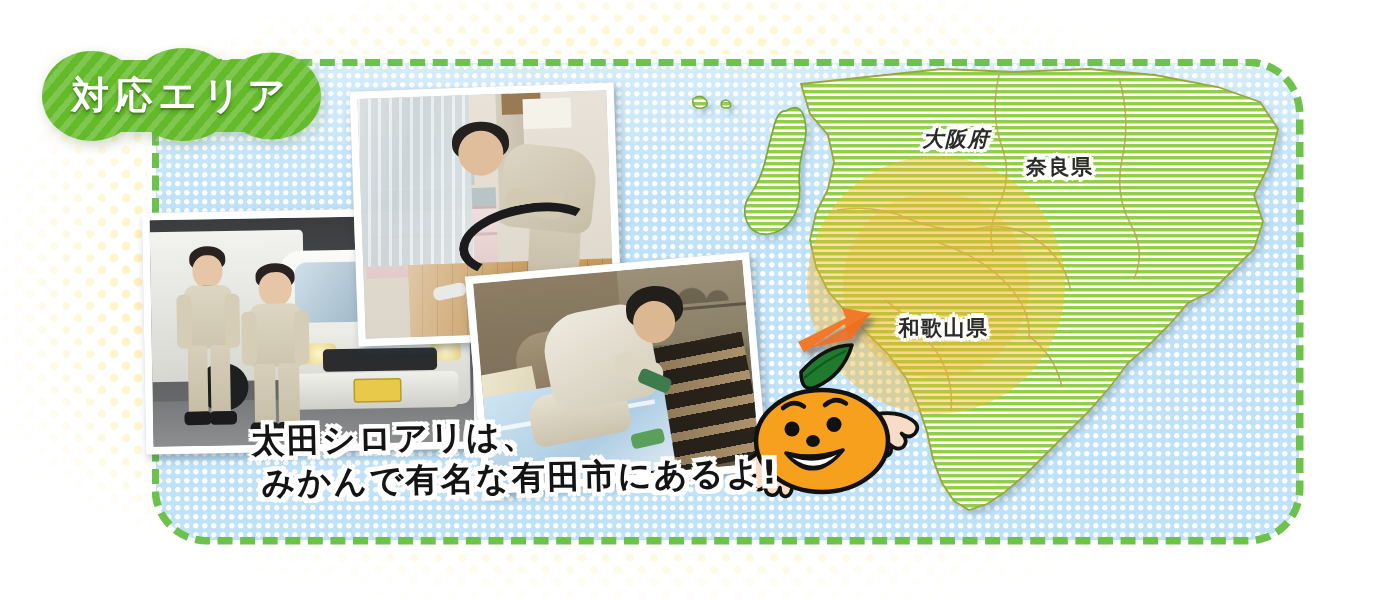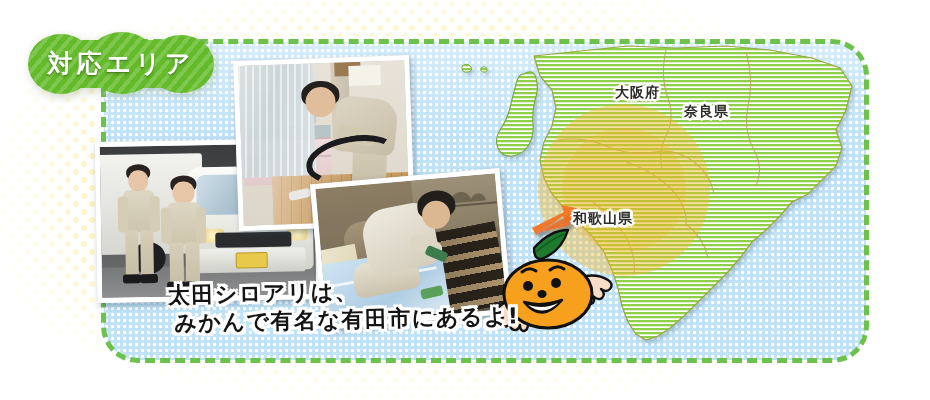--- a/index.html
+++ b/index.html
@@ -173,23 +173,23 @@
   
   .map{position:absolute;left:440px;top:44px;width:424px;height:312px;z-index:18;overflow:hidden;border-radius:0 30px 30px 0;}
   .map svg{position:absolute;left:0;top:0;}
   .map-label{
     position:absolute;color:#2b2b28;font-size:14px;font-weight:bold;letter-spacing:1px;
     text-shadow:-2px 0 #fff,2px 0 #fff,0 -2px #fff,0 2px #fff,
                 -2px -2px #fff,2px -2px #fff,-2px 2px #fff,2px 2px #fff,
                 -3px 0 #fff,3px 0 #fff,0 3px #fff,0 -3px #fff;
     z-index:6;white-space:nowrap;
   }
-  #label-osaka{left:175px;top:40px;}
+  #label-osaka{left:175px;top:40px;font-style:italic;}
   #label-nara{left:244px;top:59px;}
-  #label-wakayama{left:133px;top:166px;}
+  #label-wakayama{left:159px;top:166px;}
 
   
   .mascot{position:absolute;left:486px;top:228px;width:136px;height:118px;z-index:40;}
 
   
   .handwrite{
     position:absolute;left:168px;top:278px;z-index:45;
     font-family:"DejaVu Sans","Liberation Sans",sans-serif;
     font-size:22px;font-weight:bold;color:#141414;line-height:1.28;
     letter-spacing:1.5px;

